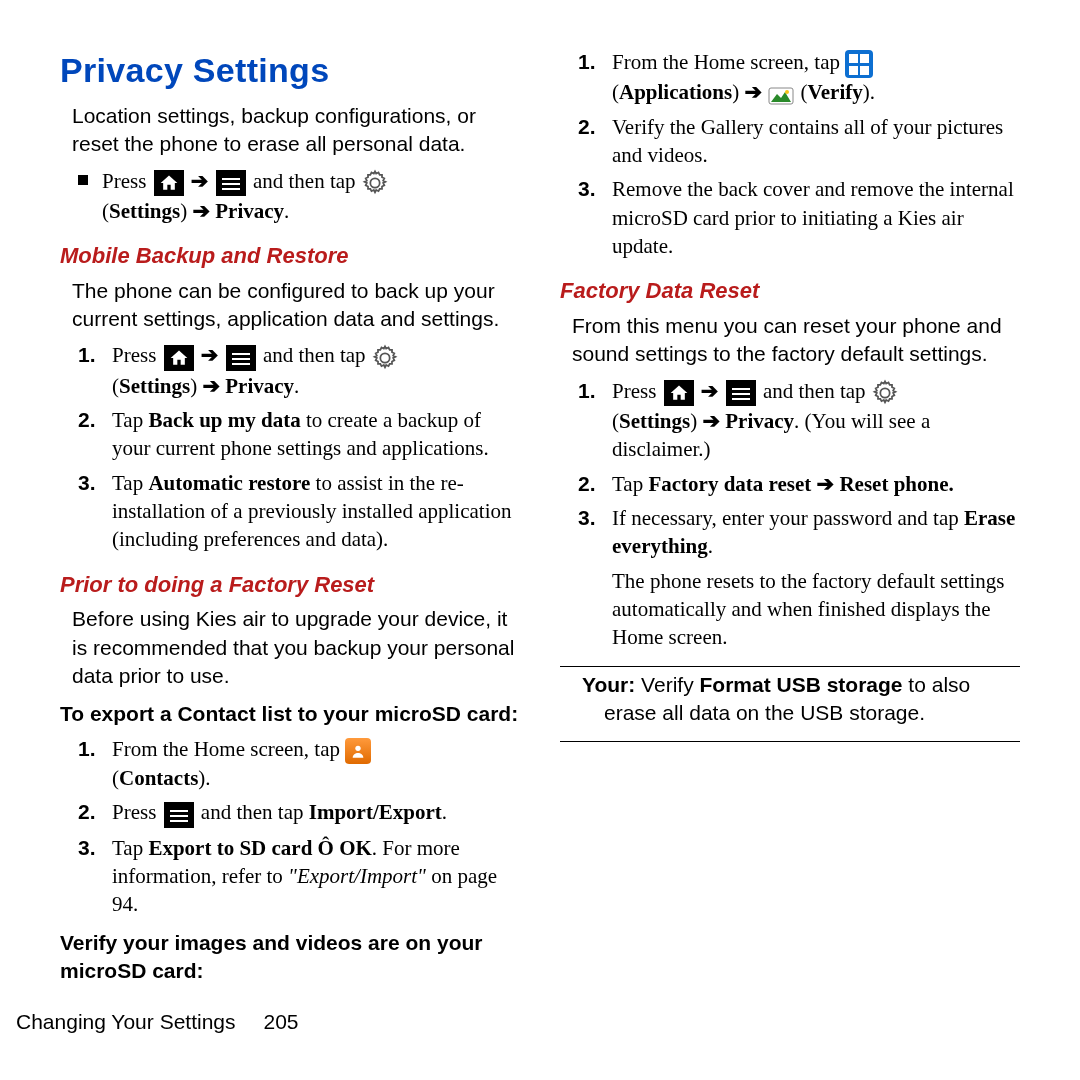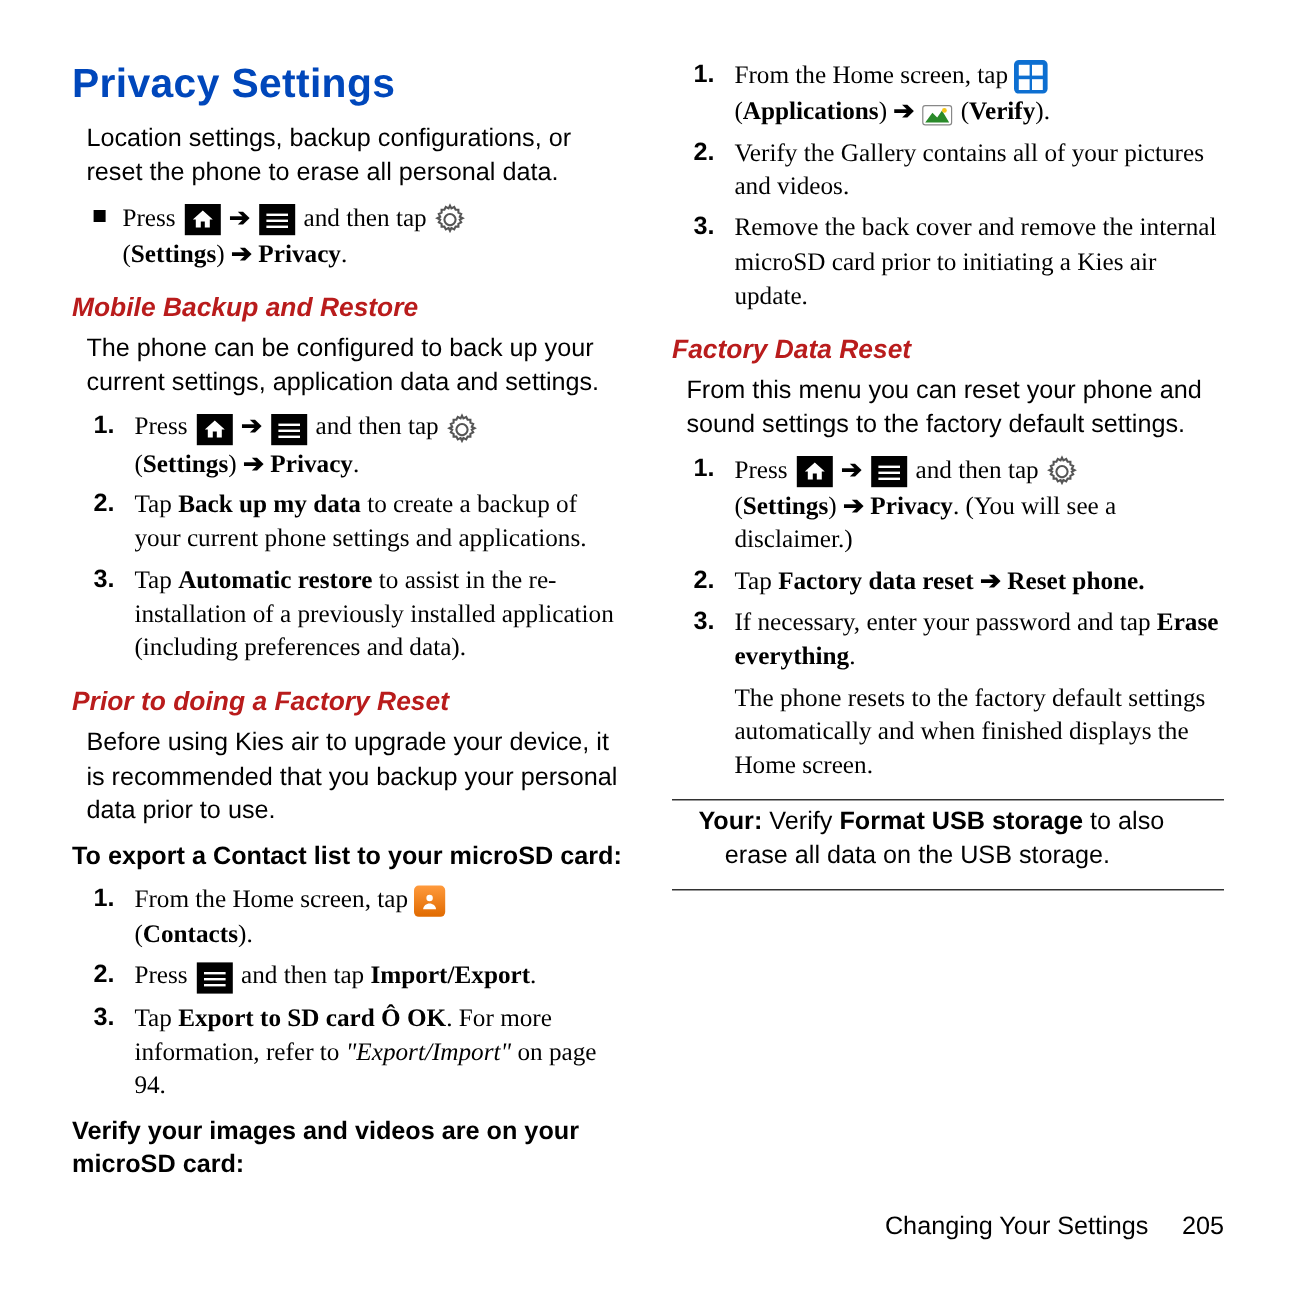--- a/index.html
+++ b/index.html
@@ -14,21 +14,21 @@
     background: #fff;
   }
   .page {
     padding: 48px 60px 20px 60px;
     column-count: 2;
     column-gap: 40px;
     column-fill: auto;
     height: 940px;
   }
   .footer {
-    text-align: right;
+    text-align: left;
     padding: 0 60px 20px 16px;
     font-size: 21px;
   }
   h1 {
     font-family: Arial, Helvetica, sans-serif;
     font-weight: 900;
     color: #0047BB;
     font-size: 34px;
     margin: 0 0 8px 0;
     letter-spacing: 0.3px;

